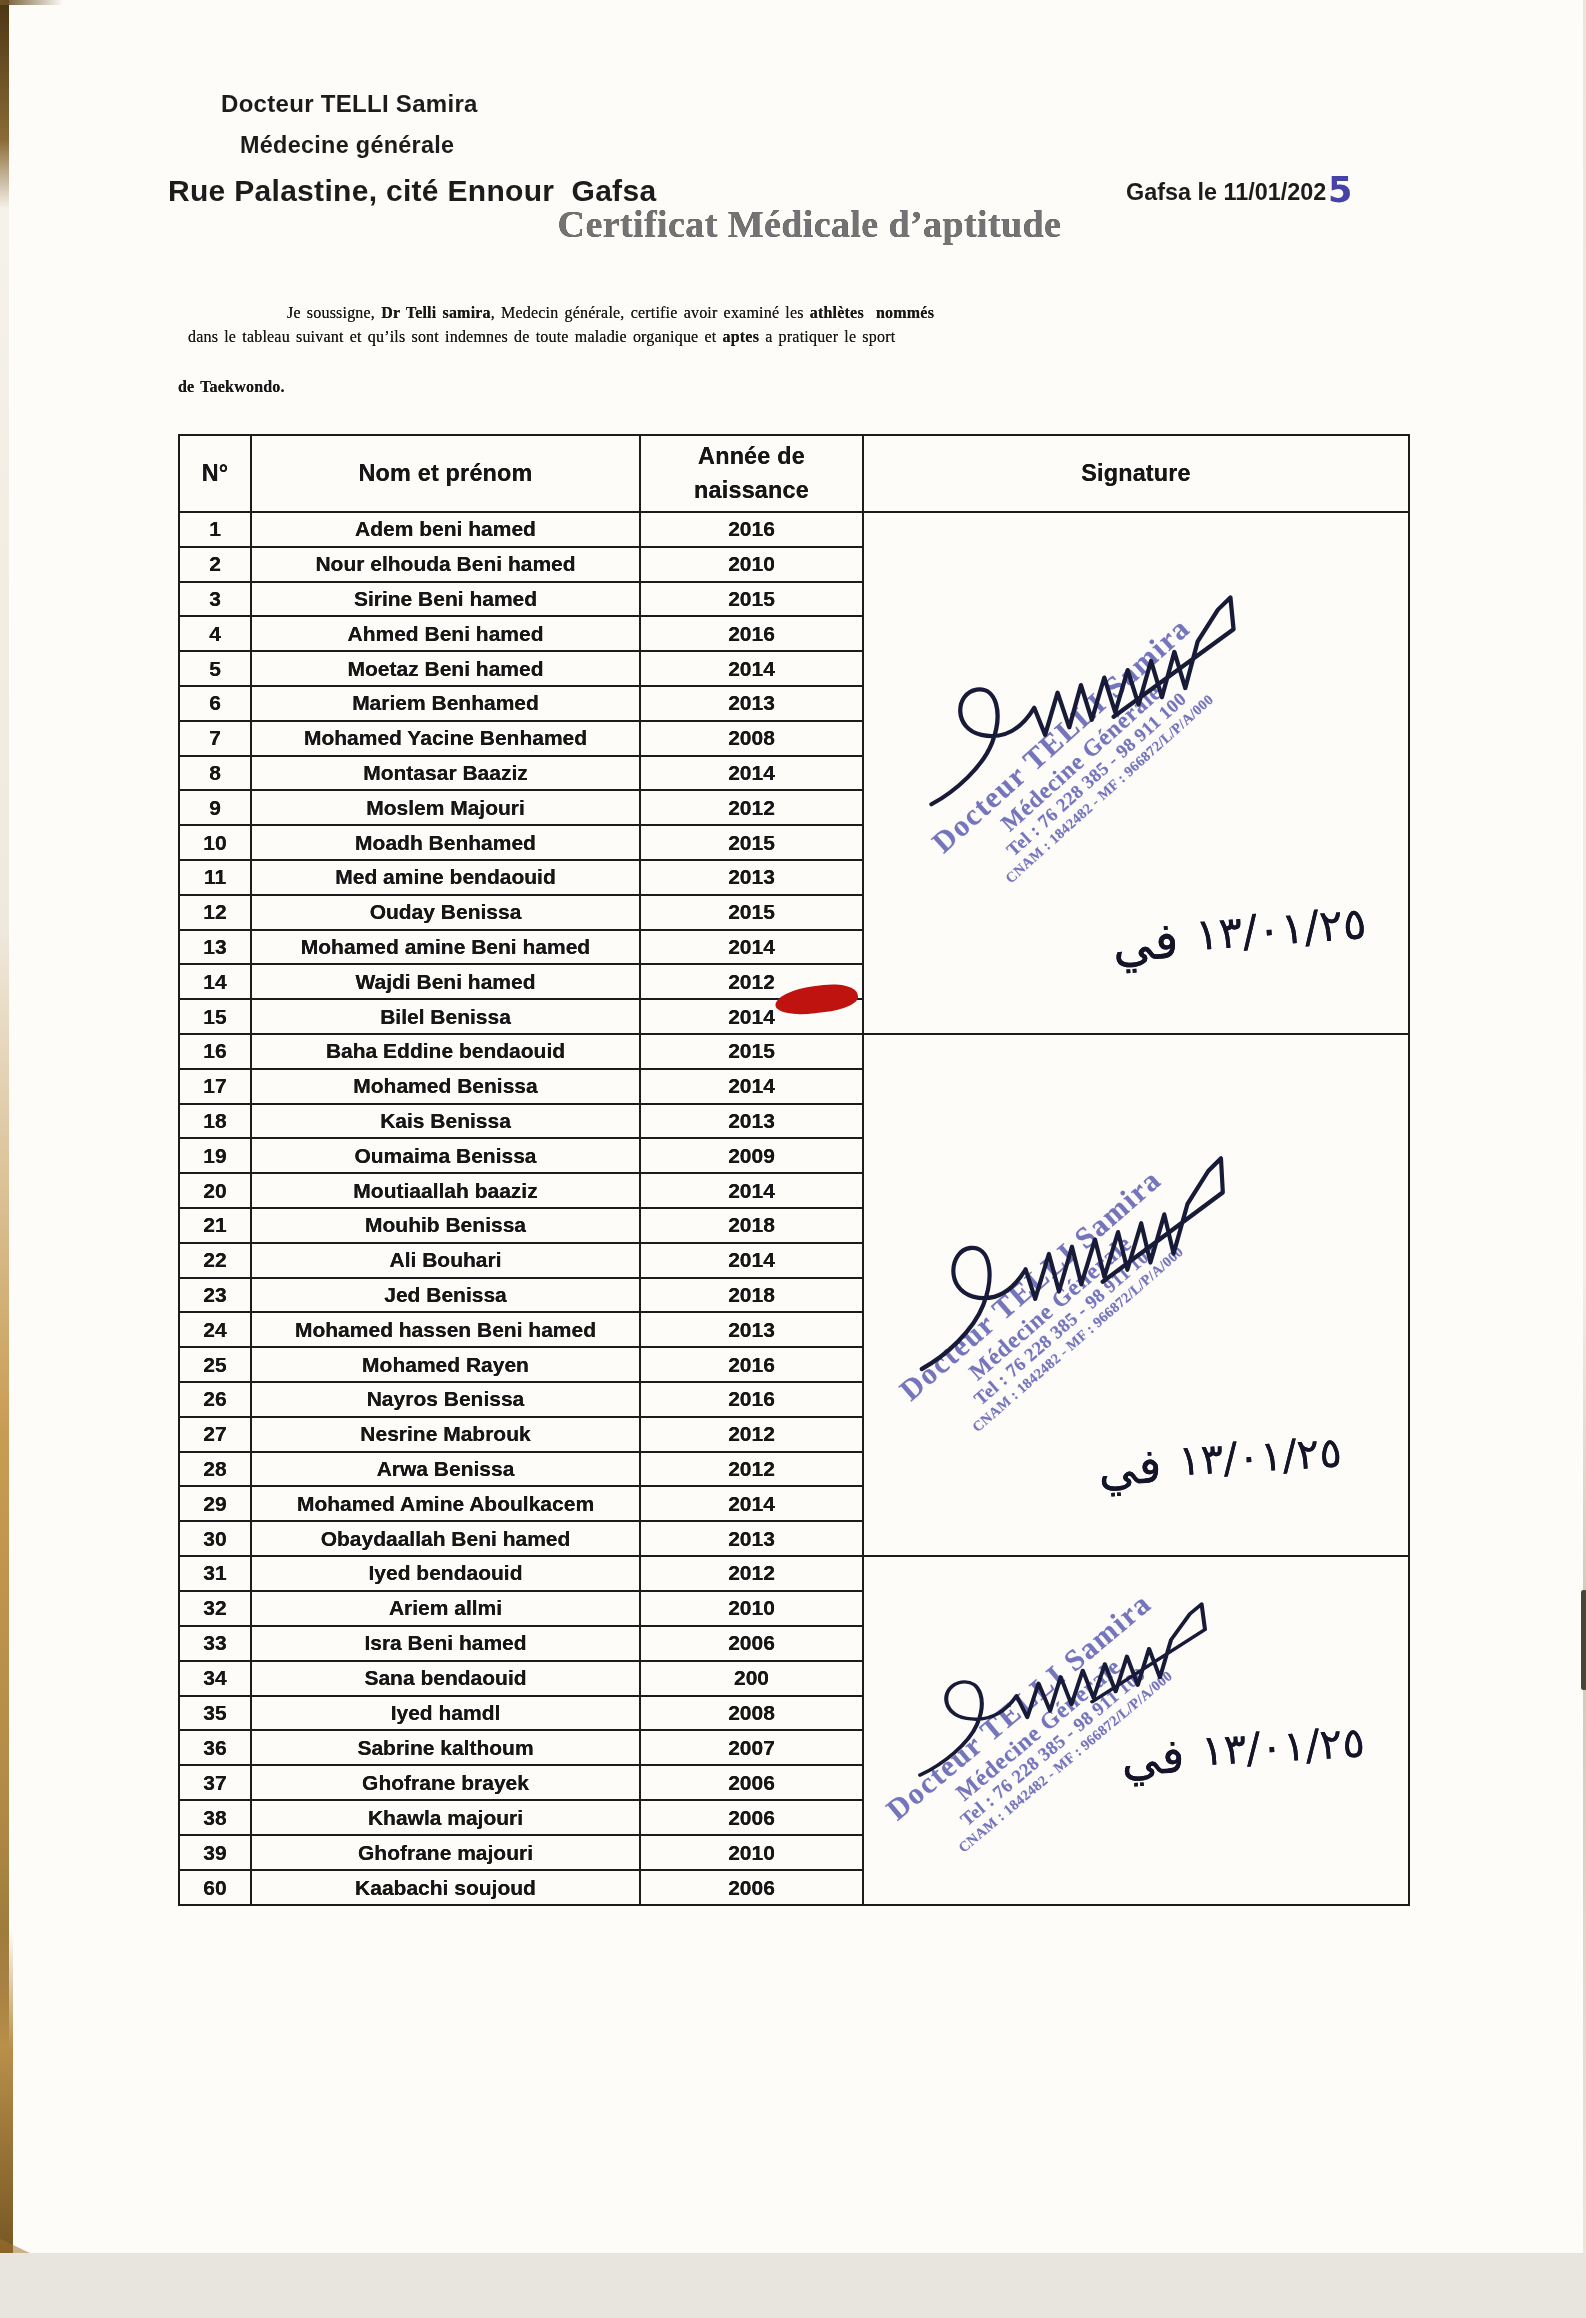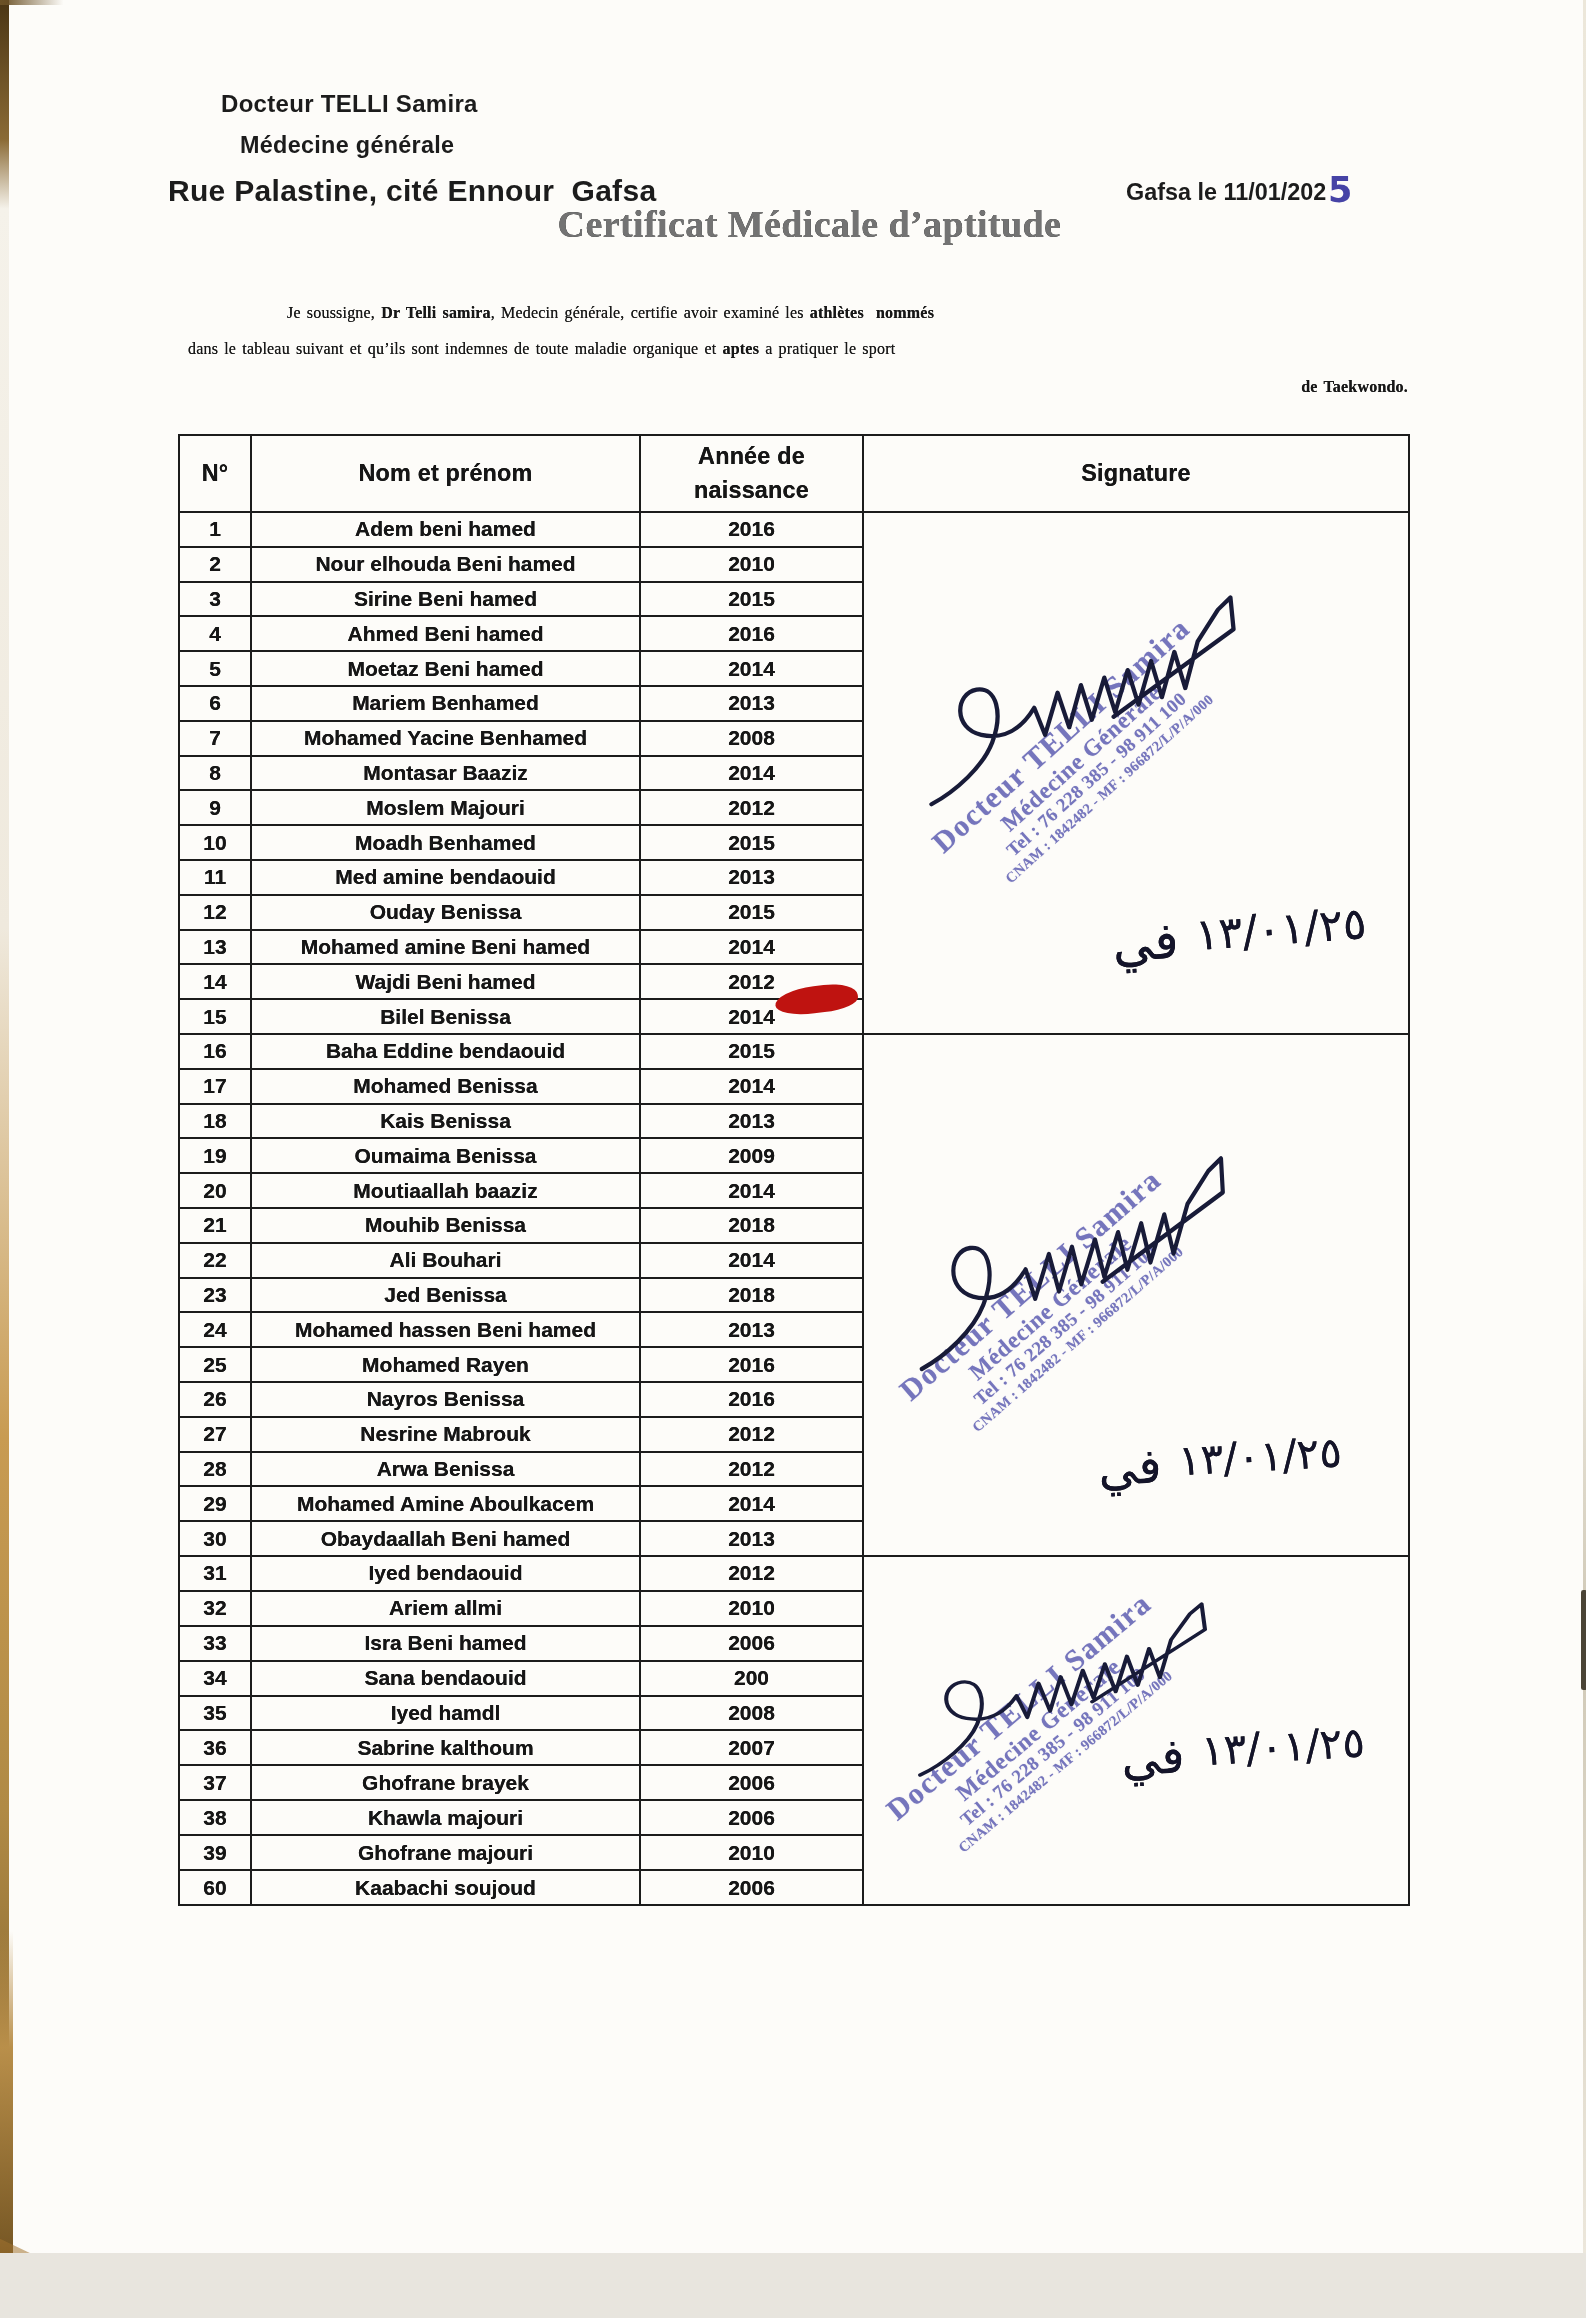--- a/index.html
+++ b/index.html
@@ -34,22 +34,22 @@
     position:relative;top:2.3px;left:1.6px;}
   .title{position:absolute;left:498px;top:202px;width:623px;text-align:center;
     font-family:"Liberation Serif",serif;font-size:38px;font-weight:700;letter-spacing:0.4px;
     color:#737373;text-shadow:0 0 0.5px #141414;white-space:nowrap;}
 
   
   .pline{position:absolute;font-family:"Liberation Serif",serif;font-size:16px;font-weight:400;
     color:#171717;letter-spacing:0.2px;word-spacing:1.9px;white-space:pre;text-shadow:0 0 0.5px rgba(20,20,20,.85);}
   .pline .b{font-weight:700;}
   .pl1{left:287px;top:304px;}
-  .pl2{left:188px;top:340px;}
-  .pl3{left:178px;top:378px;width:1230px;text-align:right;font-weight:700;}
+  .pl2{left:188px;top:328px;}
+  .pl3{left:178px;top:378px;width:1230px;text-align:left;font-weight:700;}
 
   
   .tbl-wrap{position:absolute;left:178px;top:434px;}
   table.roster{border-collapse:collapse;table-layout:fixed;width:1229px;height:1466px;}
   table.roster col.c-num{width:72px;} table.roster col.c-name{width:389px;}
   table.roster col.c-year{width:223px;} table.roster col.c-sig{width:546px;}
   table.roster td,table.roster th{border:2.3px solid #1c1c1c;padding:0;overflow:hidden;
     font-weight:bold;color:#161616;text-align:center;vertical-align:middle;}
   table.roster thead tr{height:77px;}
   table.roster th{font-size:23.4px;letter-spacing:0.2px;text-shadow:0 0 0.4px #161616;}

